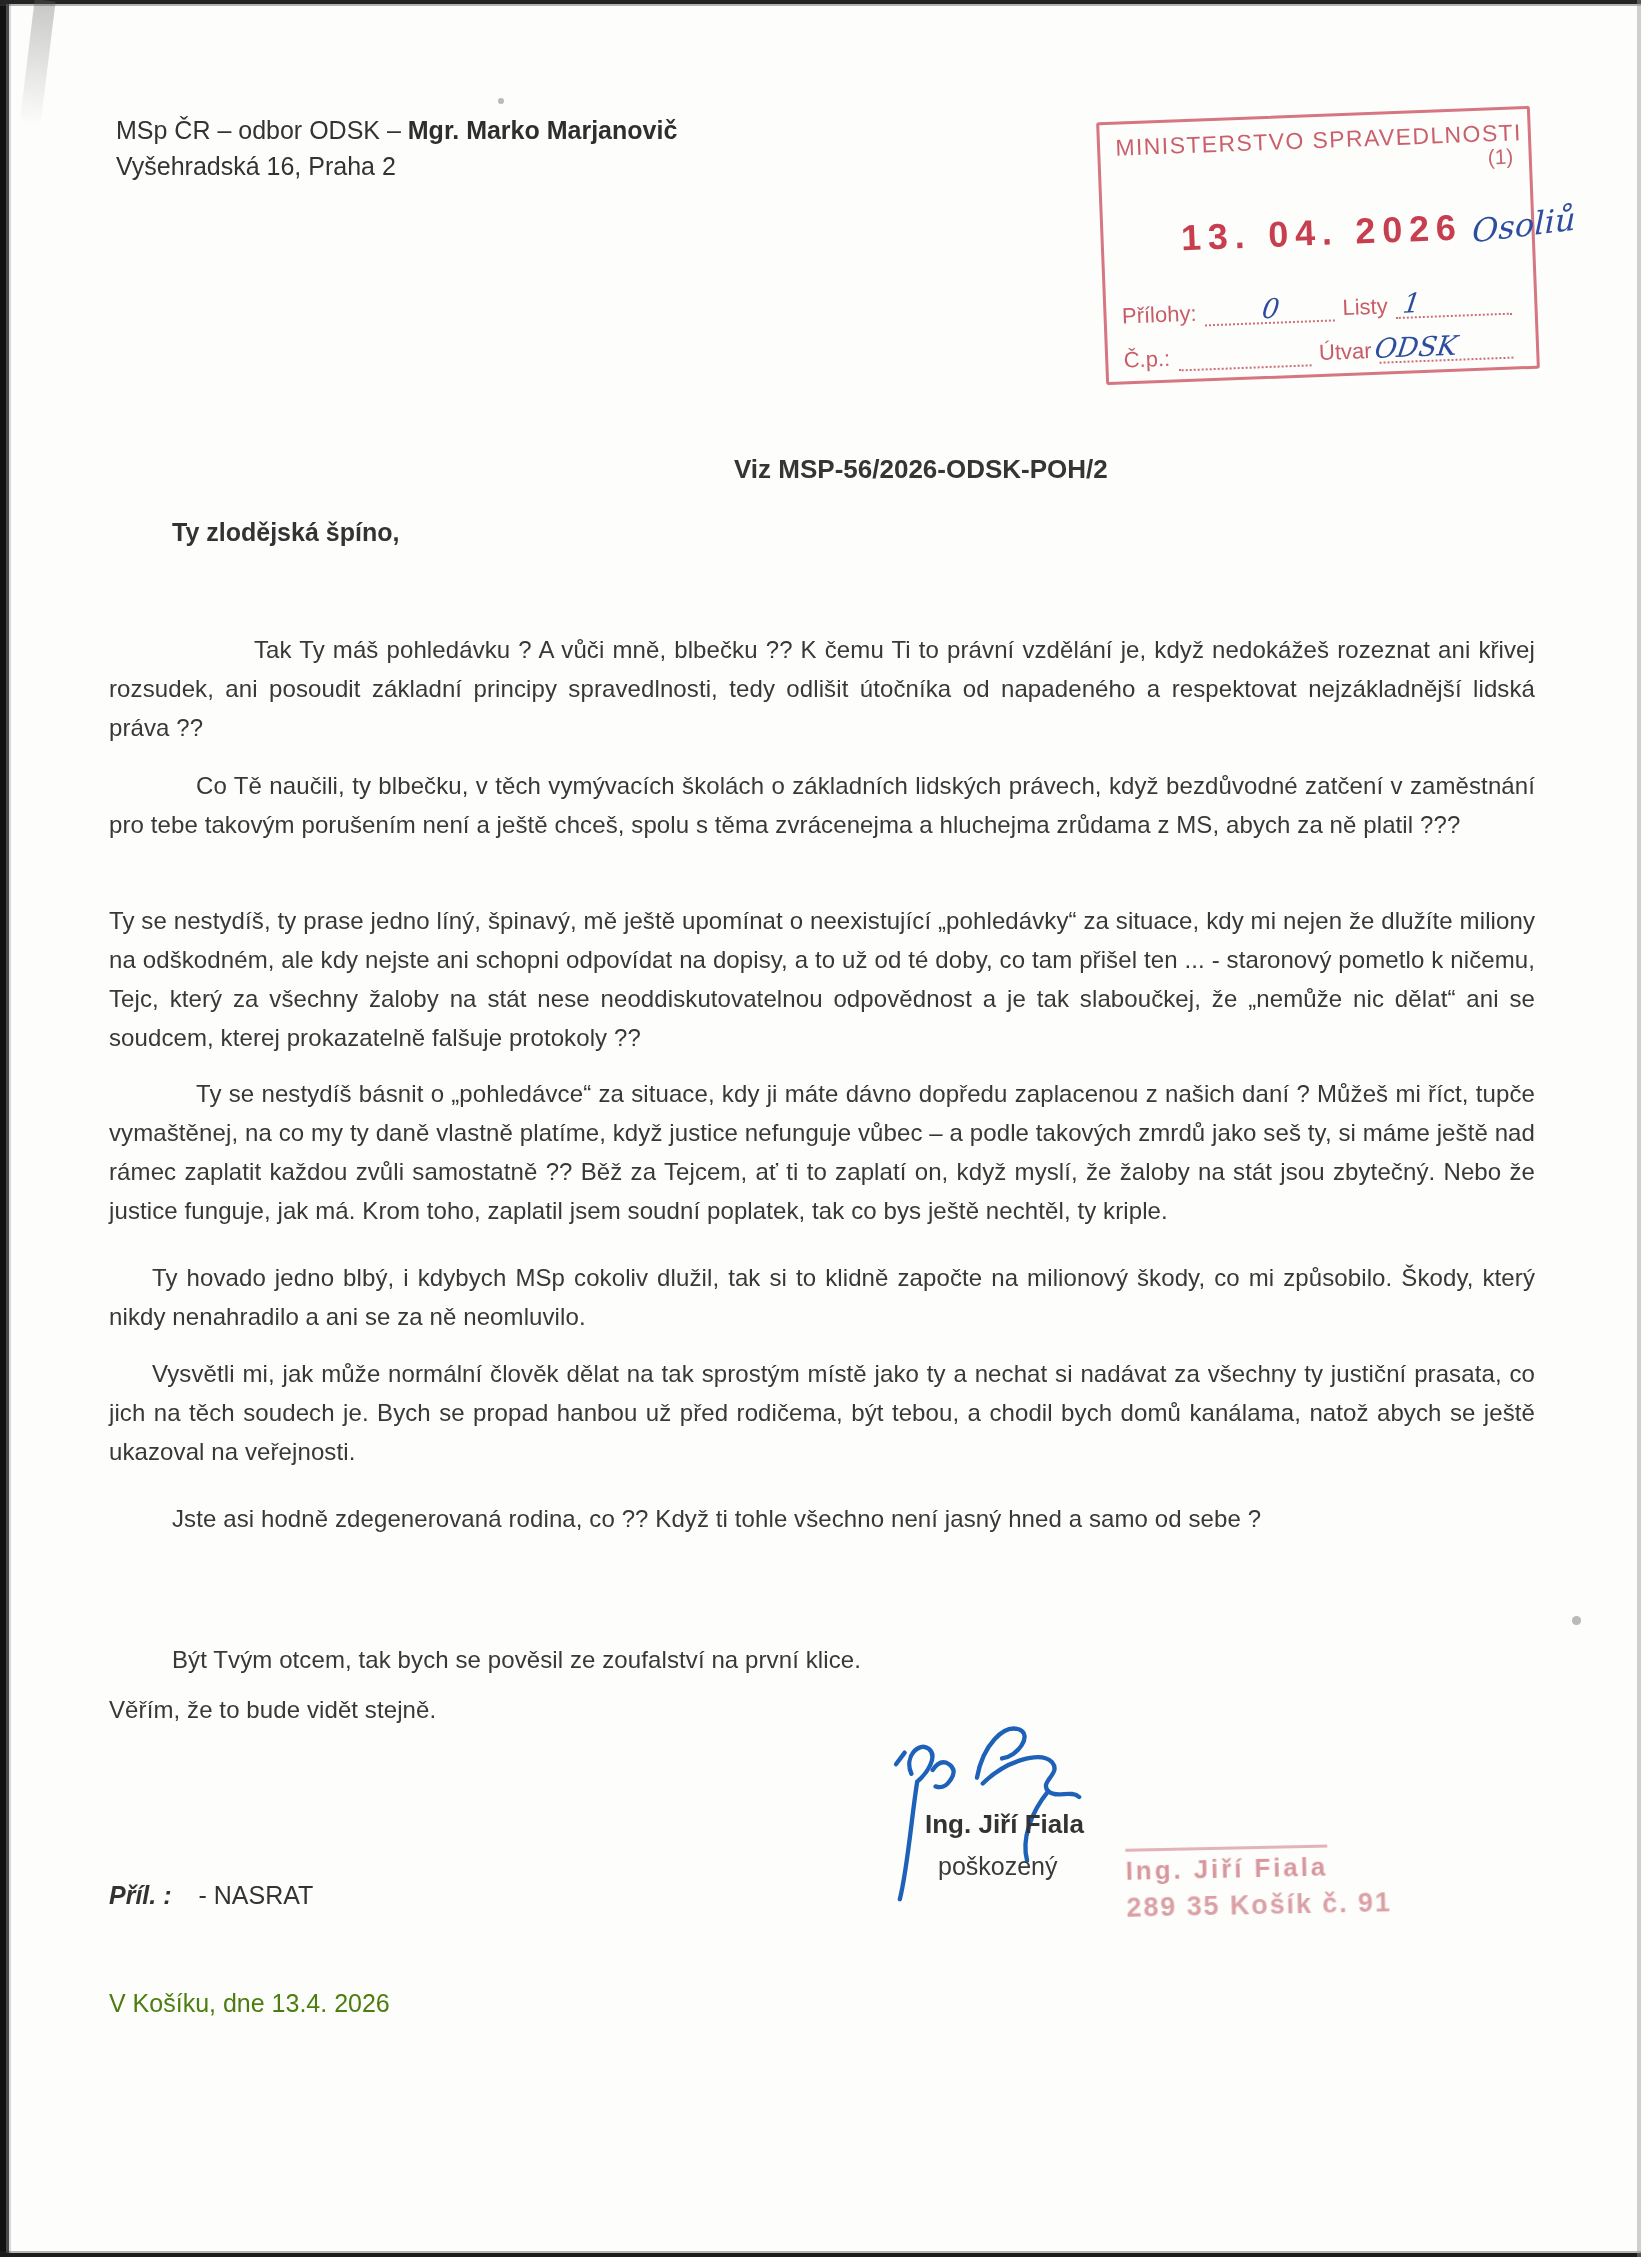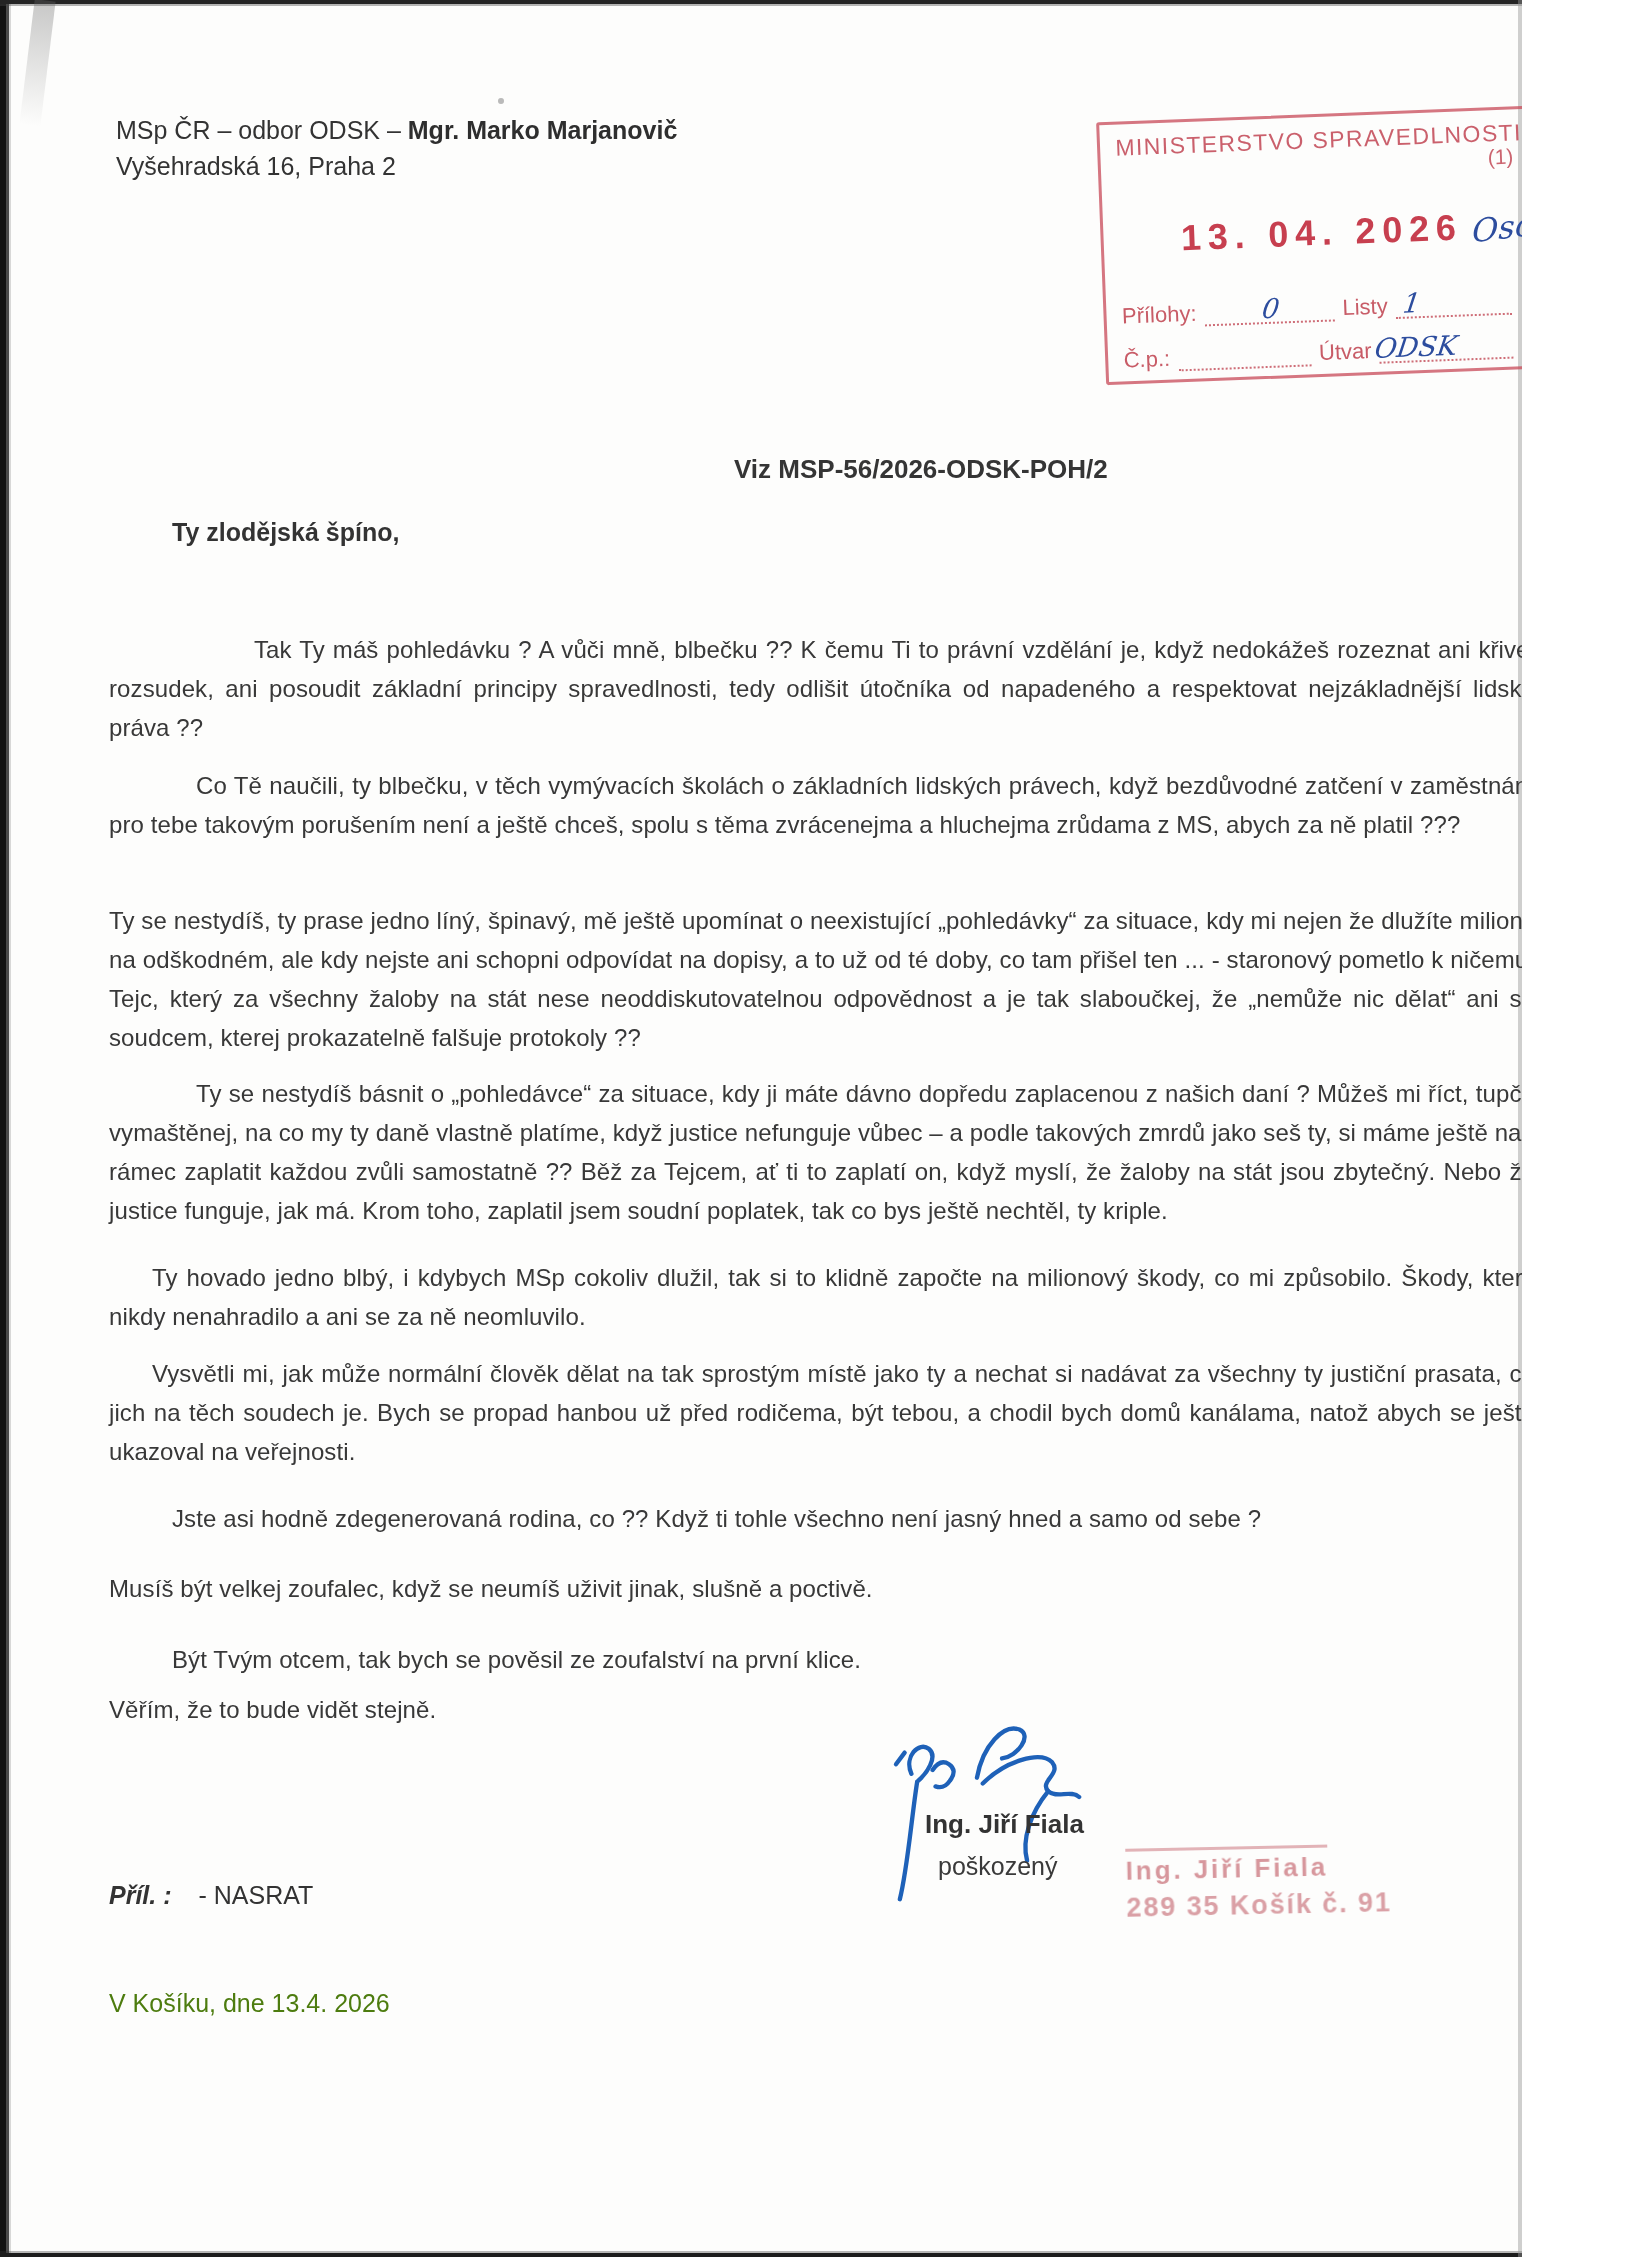--- a/index.html
+++ b/index.html
@@ -1,17 +1,17 @@
 <!DOCTYPE html>
 <html lang="cs"><head>
 <meta charset="utf-8">
 <style>
   html,body{margin:0;padding:0;background:#ffffff;}
   .page{
-    position:relative;width:1522px;height:2257px;background:#fdfdfc;
+    position:relative;width:1641px;height:2257px;background:#fdfdfc;
     font-family:"Liberation Sans",sans-serif;color:#3a3a3a;overflow:hidden;
   }
   
   .edge-left{position:absolute;left:0;top:0;width:13.5px;height:100%;
     background:linear-gradient(90deg,#121212 0 5.8px,#4a4a4a 5.8px 8.7px,rgba(120,120,120,.28) 8.7px 10.6px,rgba(120,120,120,0) 10.6px);}
   .edge-top{position:absolute;left:0;top:0;width:100%;height:7.7px;
     background:linear-gradient(180deg,#242424 0 3.9px,rgba(70,70,70,.4) 3.9px 5.8px,rgba(70,70,70,0) 5.8px);}
   .edge-bottom{position:absolute;left:0;bottom:0;width:100%;height:7.7px;
     background:linear-gradient(0deg,#1c1c1c 0 3.9px,rgba(50,50,50,.35) 3.9px 5.8px,rgba(50,50,50,0) 5.8px);}
   .edge-right{position:absolute;right:0;top:0;width:3.9px;height:100%;background:rgba(150,150,150,.45);}
@@ -123,21 +123,20 @@
   <div class="reference">Viz MSP-56/2026-ODSK-POH/2</div>
   <div class="salutation">Ty zlodějská špíno,</div>
 
   <p class="para ind150" style="top:606px;">Tak Ty máš pohledávku ? A vůči mně, blbečku ??  K čemu Ti to právní vzdělání je, když nedokážeš rozeznat ani křivej rozsudek, ani posoudit základní principy spravedlnosti, tedy odlišit útočníka od napadeného a respektovat nejzákladnější lidská práva ??</p>
   <p class="para ind90" style="top:742px;">Co Tě naučili, ty blbečku, v těch vymývacích školách o základních lidských právech, když bezdůvodné zatčení v zaměstnání pro tebe takovým porušením není a ještě chceš, spolu s těma zvrácenejma a hluchejma zrůdama z MS, abych za ně platil ???</p>
   <p class="para" style="top:877px;">Ty se nestydíš, ty prase jedno líný, špinavý, mě ještě upomínat o neexistující „pohledávky“ za situace, kdy mi nejen že dlužíte miliony na odškodném, ale kdy nejste ani schopni odpovídat na dopisy, a to už od té doby, co tam přišel ten ...  - staronový pometlo  k ničemu, Tejc, který za všechny žaloby na stát nese neoddiskutovatelnou odpovědnost a je tak slaboučkej, že „nemůže nic dělat“ ani se soudcem, kterej prokazatelně falšuje protokoly ??</p>
   <p class="para ind90" style="top:1050px;">Ty se nestydíš básnit o „pohledávce“ za situace, kdy ji máte dávno dopředu zaplacenou z našich daní ? Můžeš mi říct, tupče vymaštěnej, na co my ty daně vlastně platíme, když justice nefunguje vůbec – a  podle takových zmrdů jako seš ty, si máme ještě nad rámec zaplatit každou zvůli samostatně ??  Běž za Tejcem, ať ti to zaplatí on, když myslí, že žaloby na stát jsou zbytečný. Nebo že justice funguje, jak má. Krom toho, zaplatil jsem soudní poplatek, tak co bys ještě nechtěl, ty kriple.</p>
   <p class="para ind45" style="top:1234px;">Ty hovado jedno blbý, i kdybych MSp cokoliv dlužil, tak si to klidně započte na milionový škody, co mi způsobilo.  Škody, který nikdy nenahradilo a ani se za ně neomluvilo.</p>
   <p class="para ind45" style="top:1330px;">Vysvětli mi, jak může normální člověk dělat na tak sprostým místě jako ty a nechat si nadávat za všechny ty justiční prasata, co jich na těch soudech je. Bych se propad hanbou už před rodičema, být tebou, a chodil bych domů kanálama, natož abych se ještě ukazoval na veřejnosti.</p>
   <p class="para ind65" style="top:1475px;">Jste asi hodně zdegenerovaná rodina, co ?? Když ti tohle všechno není jasný hned a samo od sebe ?</p>
-  <p class="para" style="top:1545px;">Musíš být velkej zoufalec, když se neumíš uživit jinak, slušně a poctivě.</p>
   <p class="para ind65" style="top:1608px;margin-top:32px;">Být Tvým otcem, tak bych se pověsil ze zoufalství na první klice.</p>
   <p class="para" style="top:1666px;">Věřím, že to bude vidět stejně.</p>
 
   <svg class="sig-svg" width="241" height="193" viewBox="0 0 250 200">
     <g fill="none" stroke="#1e61b8" stroke-width="4.5" stroke-linecap="round">
       <path d="M44,62 C36,44 52,28 62,36 C72,44 60,62 50,70 C44,108 40,160 32,192"></path>
       <path d="M28,52 l9,-12"></path>
       <path d="M66,58 q8,-12 17,-6 q9,6 1,17 q-6,9 -15,6"></path>
       <path d="M112,66 C118,32 140,10 156,16 C170,22 154,44 138,46"></path>
       <path d="M118,72 C142,48 178,38 190,50 C200,62 176,70 186,80 C194,88 210,78 218,86"></path>

